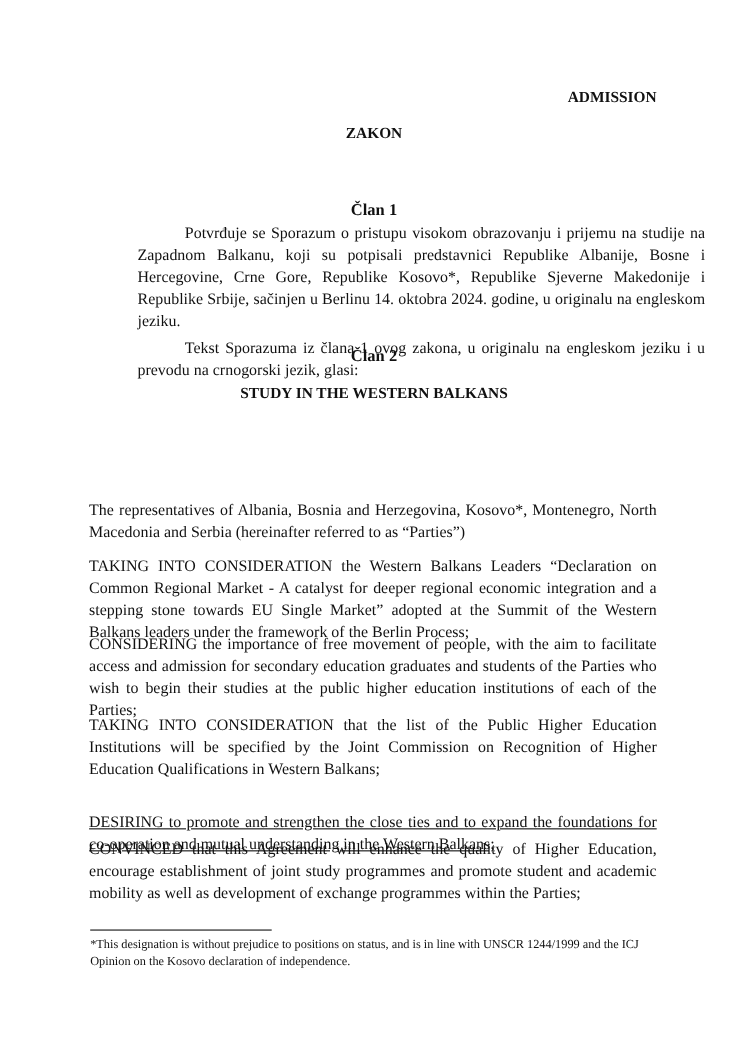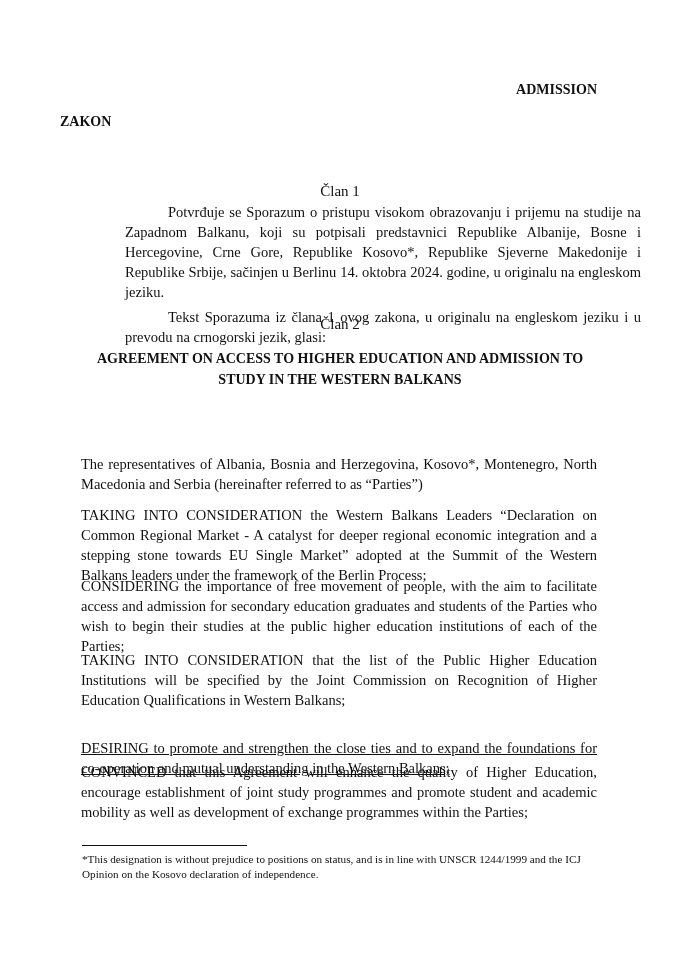--- a/index.html
+++ b/index.html
@@ -7,25 +7,25 @@
       width: 679px; height: 960px; position: relative; overflow: hidden;
       font-family: "Liberation Serif", "DejaVu Serif", serif;
       color: #111111;
     }
     .prijedlog {
       position: absolute; right: 82px; top: 82px;
       font-weight: bold; font-size: 14px;
     }
     .title-block {
       position: absolute; left: 60px; width: 560px; top: 112px;
-      text-align: left; font-weight: bold; font-size: 14px; line-height: 19px;
+      text-align: center; font-weight: bold; font-size: 14px; line-height: 19px;
     }
     .clan {
       position: absolute; left: 60px; width: 560px; text-align: center;
-      font-weight: normal; font-size: 15px;
+      font-weight: bold; font-size: 15px;
     }
     .para {
       position: absolute; left: 81px; width: 516px;
       font-size: 14.5px; line-height: 20px; text-align: justify;
       text-align-last: left;
     }
     .indent { text-indent: 43px; margin-left: 44px; }
     .agree-title {
       position: absolute; left: 60px; width: 560px; top: 348px;
       text-align: center; font-weight: bold; font-size: 14px; line-height: 21px;
@@ -48,21 +48,20 @@
   <div>ZAKON</div>
 </div>
 
 <div class="clan" style="top:183px;">Član 1</div>
 <div class="para indent" style="top:202px;">Potvrđuje se Sporazum o pristupu visokom obrazovanju i prijemu na studije na Zapadnom Balkanu, koji su potpisali predstavnici Republike Albanije, Bosne i Hercegovine, Crne Gore, Republike Kosovo*, Republike Sjeverne Makedonije i Republike Srbije, sačinjen u Berlinu 14. oktobra 2024. godine, u originalu na engleskom jeziku.</div>
 
 <div class="clan" style="top:300px;margin-top:16px;">Član 2</div>
 <div class="para indent" style="top:307px;">Tekst Sporazuma iz člana 1 ovog zakona, u originalu na engleskom jeziku i u prevodu na crnogorski jezik, glasi:</div>
 
 <div class="agree-title">
-  <div>AGREEMENT ON ACCESS TO HIGHER EDUCATION AND ADMISSION TO</div>
   <div>STUDY IN THE WESTERN BALKANS</div>
 </div>
 
 <div class="para" style="top:454px;">The representatives of Albania, Bosnia and Herzegovina, Kosovo*, Montenegro, North Macedonia and Serbia (hereinafter referred to as “Parties”)</div>
 <div class="para" style="top:505px;">TAKING INTO CONSIDERATION the Western Balkans Leaders “Declaration on Common Regional Market - A catalyst for deeper regional economic integration and a stepping stone towards EU Single Market” adopted at the Summit of the Western Balkans leaders under the framework of the Berlin Process;</div>
 <div class="para" style="top:576px;">CONSIDERING the importance of free movement of people, with the aim to facilitate access and admission for secondary education graduates and students of the Parties who wish to begin their studies at the public higher education institutions of each of the Parties;</div>
 <div class="para" style="top:650px;">TAKING INTO CONSIDERATION that the list of the Public Higher Education Institutions will be specified by the Joint Commission on Recognition of Higher Education Qualifications in Western Balkans;</div>
 <div class="para" style="top:738px;text-decoration:underline;">DESIRING to promote and strengthen the close ties and to expand the foundations for co-operation and mutual understanding in the Western Balkans;</div>
 <div class="para" style="top:762px;">CONVINCED that this Agreement will enhance the quality of Higher Education, encourage establishment of joint study programmes and promote student and academic mobility as well as development of exchange programmes within the Parties;</div>
 

